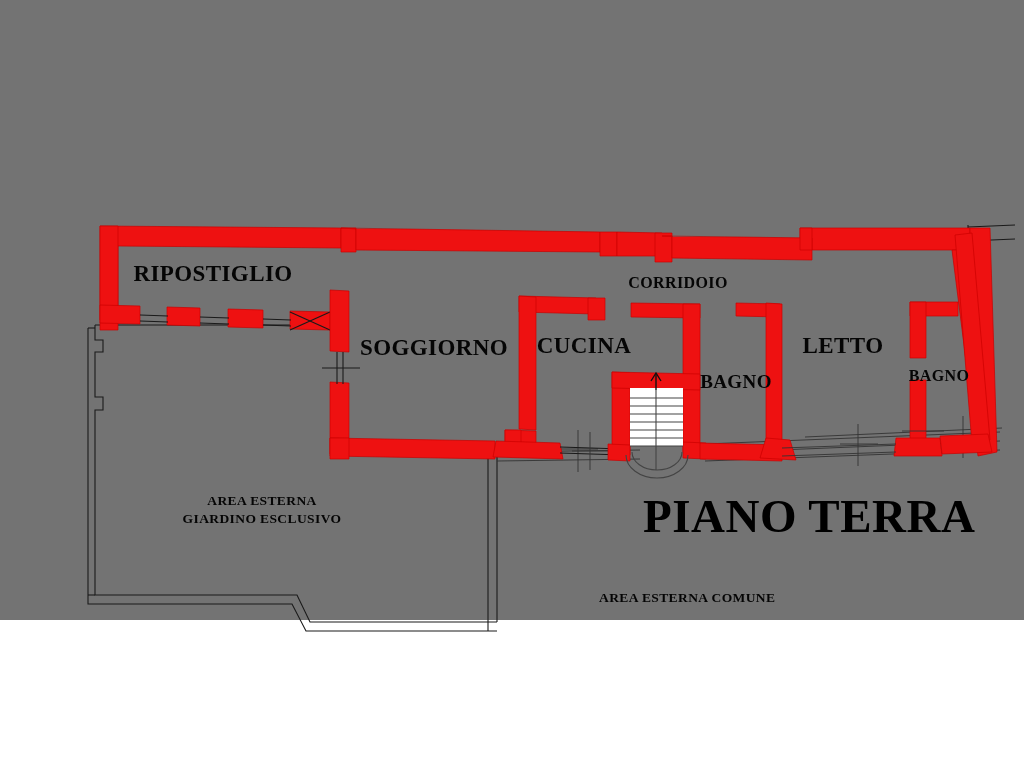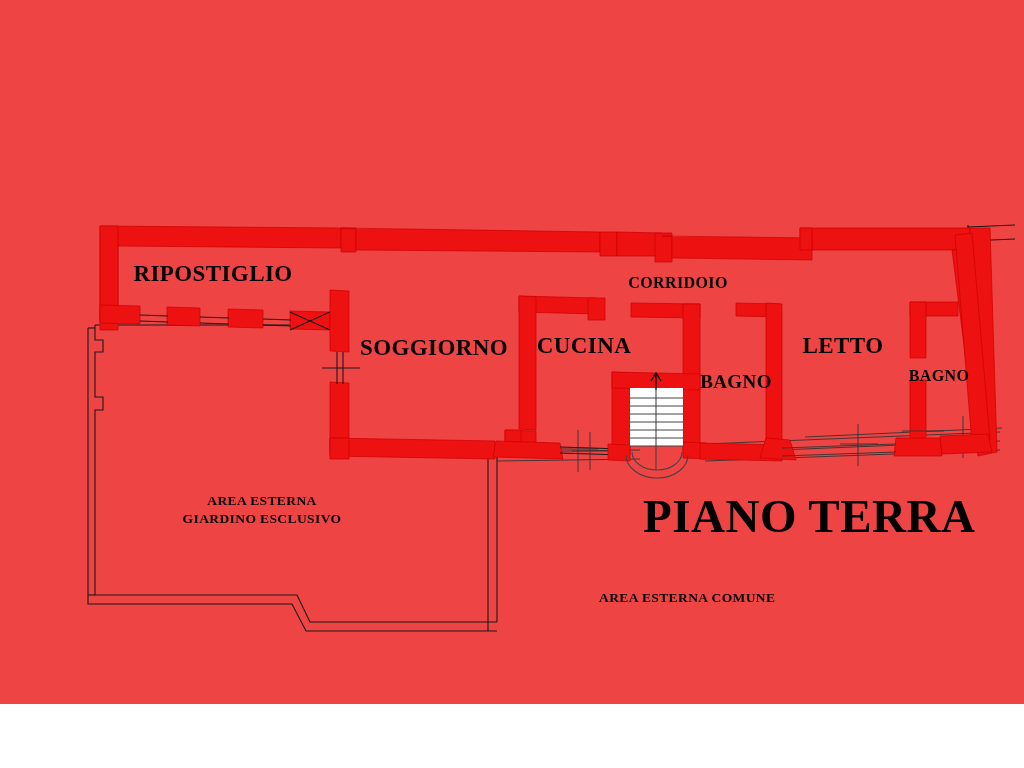--- a/index.html
+++ b/index.html
@@ -11,22 +11,22 @@
   body {
     width: 1024px;
     height: 768px;
     overflow: hidden;
     font-family: "Liberation Serif", "DejaVu Serif", serif;
     position: relative;
   }
   #plan-root {
     position: relative;
     width: 1024px;
-    height: 704px;
-    background: #ef4444;
+    height: 620px;
+    background: #737373;
   }
   svg#floorplan {
     position: absolute;
     left: 0;
     top: 0;
     width: 1024px;
     height: 768px;
     display: block;
   }
   .room-label {

